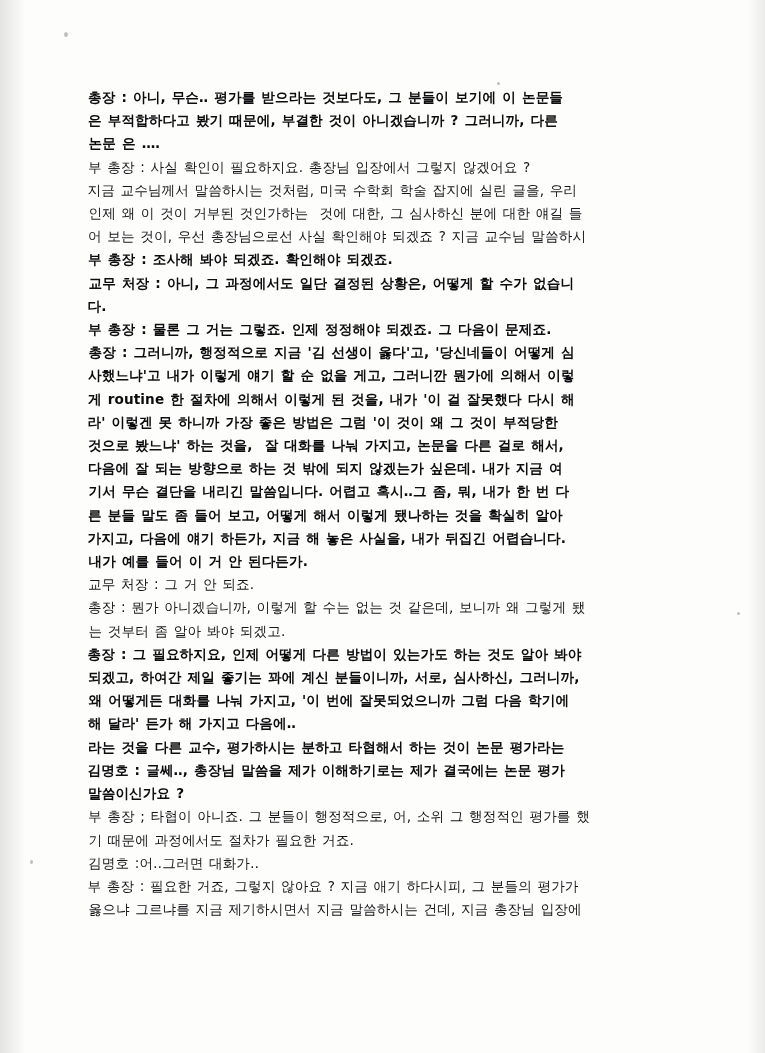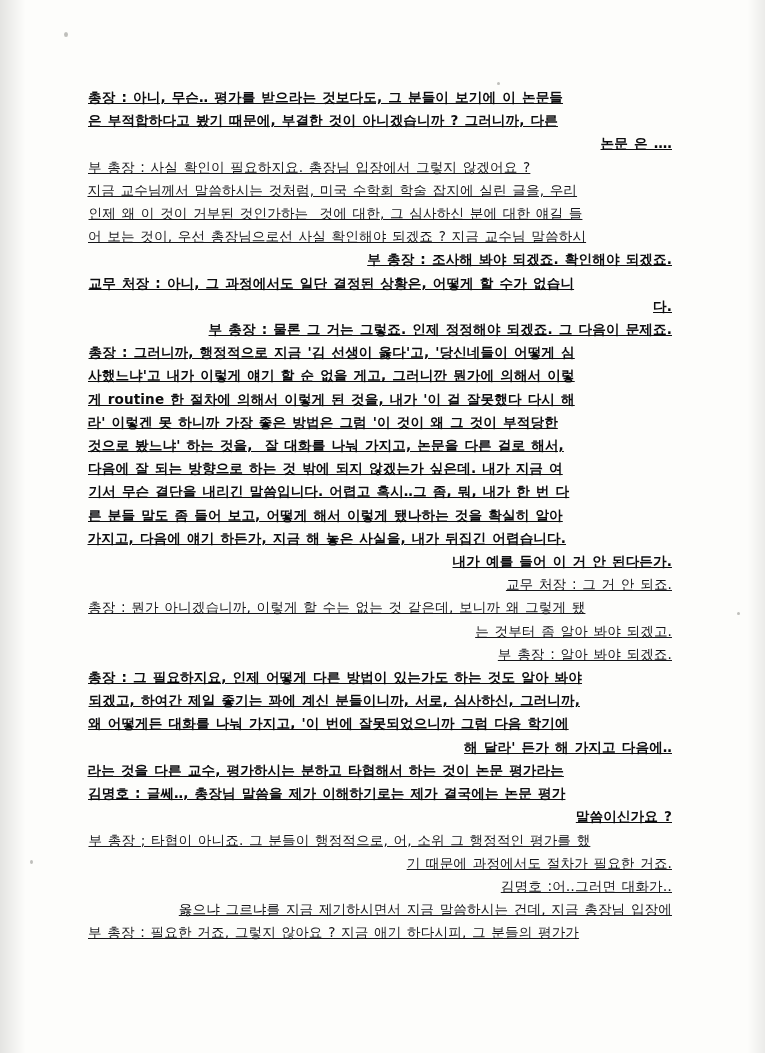--- a/index.html
+++ b/index.html
@@ -51,28 +51,27 @@
   p.line {
     margin: 0;
     font-size: 13.6px;
     line-height: 23.2px;
     color: #16161a;
     text-align: justify;
     text-justify: inter-character;
     letter-spacing: 0.1px;
     word-spacing: 1.2px;
     white-space: pre-wrap;
-    text-decoration: underline;
   }
   p.line.bold {
     font-weight: bold;
     color: #0c0c0e;
   }
   p.line.last-line {
-    text-align: right;
+    text-align: left;
   }
   
   p.line:nth-child(3n) { margin-left: 0.5px; }
   p.line:nth-child(5n) { margin-left: -0.5px; }
 </style>
 </head>
 <body>
 
 <div class="page">
 
@@ -99,28 +98,27 @@
       <p class="line bold">라' 이렇겐 못 하니까 가장 좋은 방법은 그럼 '이 것이 왜 그 것이 부적당한</p>
       <p class="line bold">것으로 봤느냐' 하는 것을,  잘 대화를 나눠 가지고, 논문을 다른 걸로 해서,</p>
       <p class="line bold">다음에 잘 되는 방향으로 하는 것 밖에 되지 않겠는가 싶은데. 내가 지금 여</p>
       <p class="line bold">기서 무슨 결단을 내리긴 말씀입니다. 어렵고 혹시‥그 좀, 뭐, 내가 한 번 다</p>
       <p class="line bold">른 분들 말도 좀 들어 보고, 어떻게 해서 이렇게 됐나하는 것을 확실히 알아</p>
       <p class="line bold">가지고, 다음에 얘기 하든가, 지금 해 놓은 사실을, 내가 뒤집긴 어렵습니다.</p>
       <p class="line bold last-line">내가 예를 들어 이 거 안 된다든가.</p>
       <p class="line last-line">교무 처장 : 그 거 안 되죠.</p>
       <p class="line">총장 : 뭔가 아니겠습니까, 이렇게 할 수는 없는 것 같은데, 보니까 왜 그렇게 됐</p>
       <p class="line last-line">는 것부터 좀 알아 봐야 되겠고.</p>
-      <p class="line last-line">부 총장 : 알아 봐야 되겠죠.</p>
       <p class="line bold">총장 : 그 필요하지요, 인제 어떻게 다른 방법이 있는가도 하는 것도 알아 봐야</p>
       <p class="line bold">되겠고, 하여간 제일 좋기는 꽈에 계신 분들이니까, 서로, 심사하신, 그러니까,</p>
       <p class="line bold">왜 어떻게든 대화를 나눠 가지고, '이 번에 잘못되었으니까 그럼 다음 학기에</p>
       <p class="line bold last-line">해 달라' 든가 해 가지고 다음에‥</p>
       <p class="line bold">라는 것을 다른 교수, 평가하시는 분하고 타협해서 하는 것이 논문 평가라는</p>
       <p class="line bold">김명호 : 글쎄‥, 총장님 말씀을 제가 이해하기로는 제가 결국에는 논문 평가</p>
       <p class="line bold last-line">말씀이신가요 ?</p>
       <p class="line">부 총장 ; 타협이 아니죠. 그 분들이 행정적으로, 어, 소위 그 행정적인 평가를 했</p>
       <p class="line last-line">기 때문에 과정에서도 절차가 필요한 거죠.</p>
       <p class="line last-line">김명호 :어‥그러면 대화가‥</p>
+      <p class="line">부 총장 : 필요한 거죠, 그렇지 않아요 ? 지금 애기 하다시피, 그 분들의 평가가</p>
       <p class="line last-line">옳으냐 그르냐를 지금 제기하시면서 지금 말씀하시는 건데, 지금 총장님 입장에</p>
-      <p class="line">부 총장 : 필요한 거죠, 그렇지 않아요 ? 지금 애기 하다시피, 그 분들의 평가가</p>
     </div>
 
 </div>
 
 </body></html>

